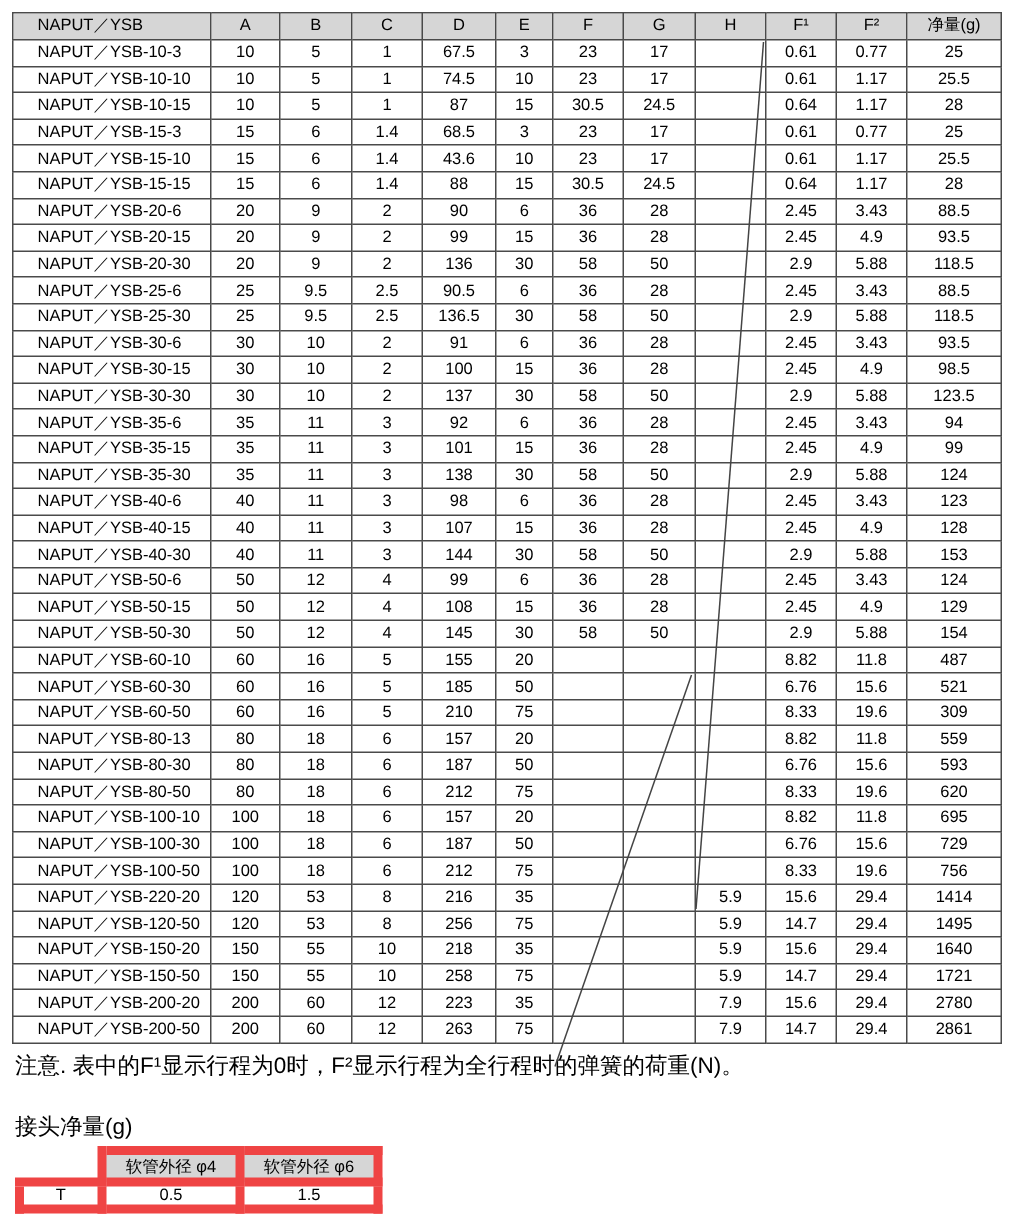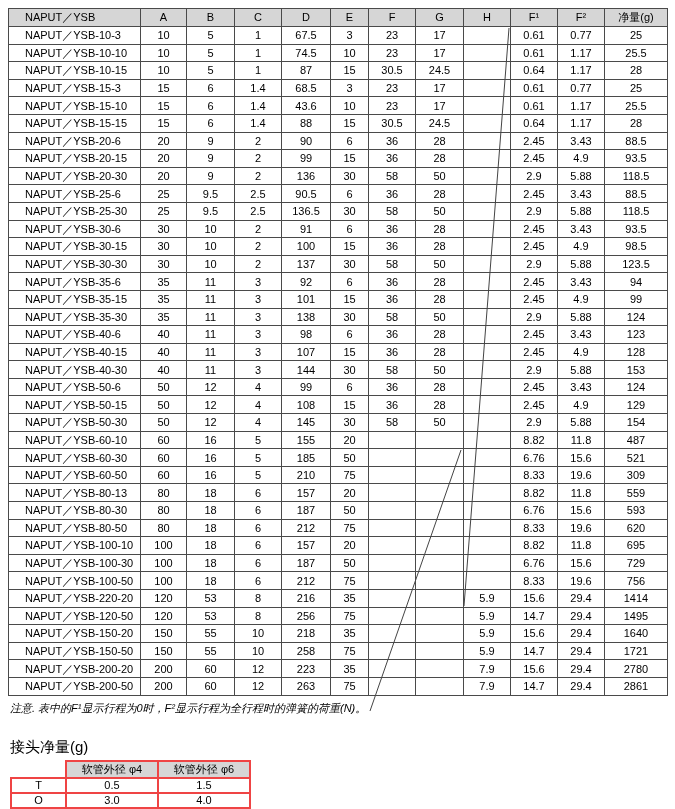--- a/index.html
+++ b/index.html
@@ -36,35 +36,34 @@
 
   svg.overlay {
     position: absolute;
     left: 0; top: 0;
     width: 659px; height: 706px;
     pointer-events: none;
   }
 
   .note {
     margin: 5px 0 0 2px;
-    font-size: 11px;
-    font-style: italic;
+    font-size: 15px;
   }
   .sub-title {
     margin: 22px 0 3px 2px;
     font-size: 15px;
   }
 
   table.joint {
     border-collapse: collapse;
     table-layout: fixed;
     margin-left: 2px;
   }
   table.joint th, table.joint td {
-    border: 2px solid #ef4444;
+    border: 6px solid #ef4444;
     padding: 0 4px;
     text-align: center;
     font-weight: normal;
     white-space: nowrap;
   }
   table.joint tr { height: 15px; }
   table.joint th { background: #d6d6d6; }
   table.joint th.blank { background: #ffffff; border-top-color: #fff; border-left-color: #fff; }
   table.joint .rowhead { width: 55px; }
   table.joint .valcol { width: 92px; }

